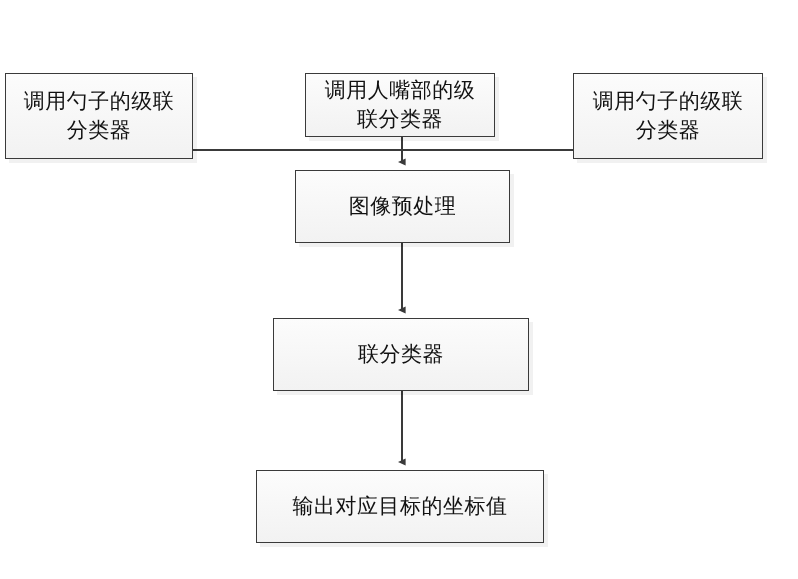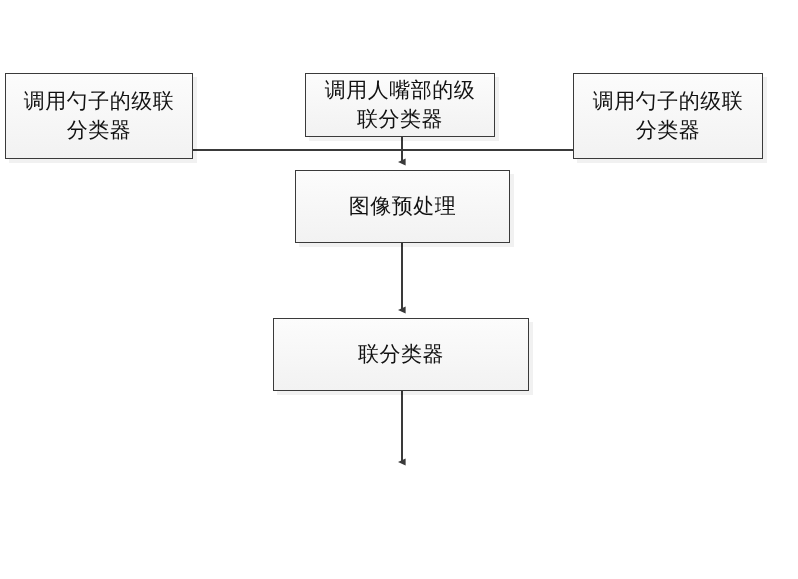--- a/index.html
+++ b/index.html
@@ -88,14 +88,15 @@
   <div class="node two-line" id="node-mouth">调用人嘴部的级
 联分类器</div>
 
   <div class="node two-line" id="node-plate">调用勺子的级联
 分类器</div>
 
   <div class="node" id="node-pre">图像预处理</div>
 
   <div class="node" id="node-detect">联分类器</div>
 
+  <div class="node" id="node-out">输出对应目标的坐标值</div>
 
 </div>
 
 </body></html>

